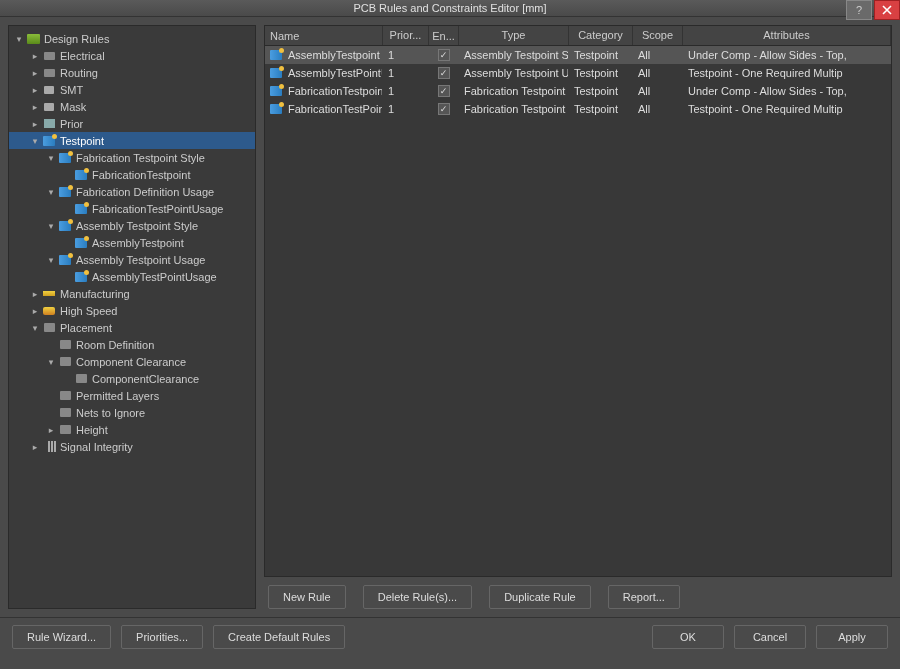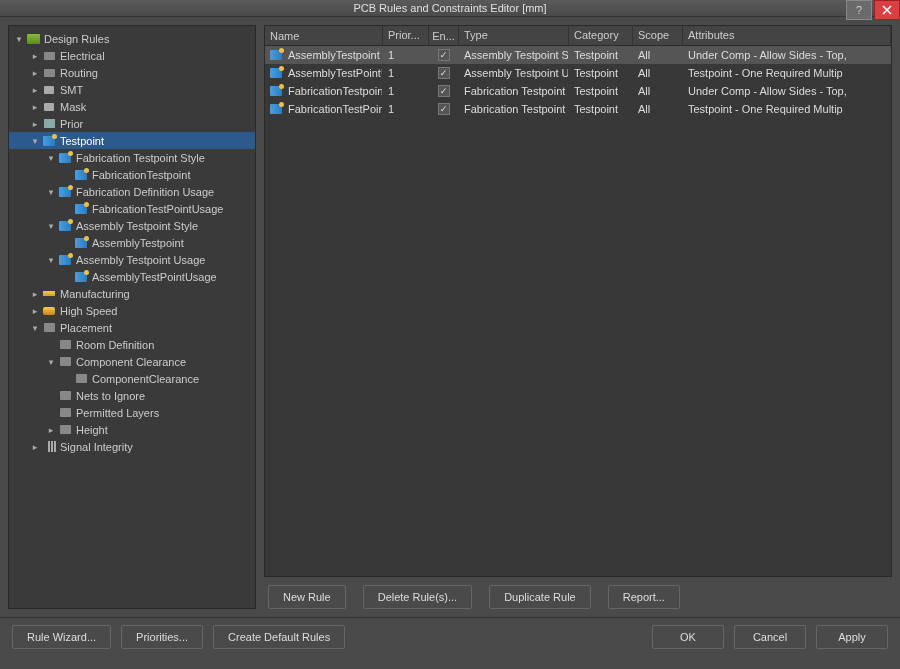--- a/index.html
+++ b/index.html
@@ -84,20 +84,21 @@
   border-bottom: 1px solid #2a2a2a;
   height: 20px;
 }
 .gh-cell {
   border-right: 1px solid #333;
   padding: 3px 5px;
   color: #ccc;
   overflow: hidden;
   white-space: nowrap;
   text-overflow: ellipsis;
+  text-align: center;
 }
 .grid-body {}
 .grid-row {
   display: flex;
   height: 18px;
   align-items: center;
 }
 .grid-row.selected { background: #555; }
 .gb-cell {
   padding: 2px 5px;
@@ -323,29 +324,29 @@
           <span class="icon-leaf"></span>
         </span>
         <span class="tree-label">ComponentClearance</span>
       </div>
       <div class="tree-item">
         <span class="indent" style="width: 32px;"></span>
         <span class="toggle blank">▸</span>
         <span class="icon">
           <span class="icon-leaf"></span>
         </span>
+        <span class="tree-label">Permitted Layers</span>
+      </div>
+      <div class="tree-item">
+        <span class="indent" style="width: 32px;"></span>
+        <span class="toggle blank">▸</span>
+        <span class="icon">
+          <span class="icon-leaf"></span>
+        </span>
         <span class="tree-label">Nets to Ignore</span>
-      </div>
-      <div class="tree-item">
-        <span class="indent" style="width: 32px;"></span>
-        <span class="toggle blank">▸</span>
-        <span class="icon">
-          <span class="icon-leaf"></span>
-        </span>
-        <span class="tree-label">Permitted Layers</span>
       </div>
       <div class="tree-item">
         <span class="indent" style="width: 32px;"></span>
         <span class="toggle">▸</span>
         <span class="icon">
           <span class="icon-leaf"></span>
         </span>
         <span class="tree-label">Height</span>
       </div>
       <div class="tree-item">

